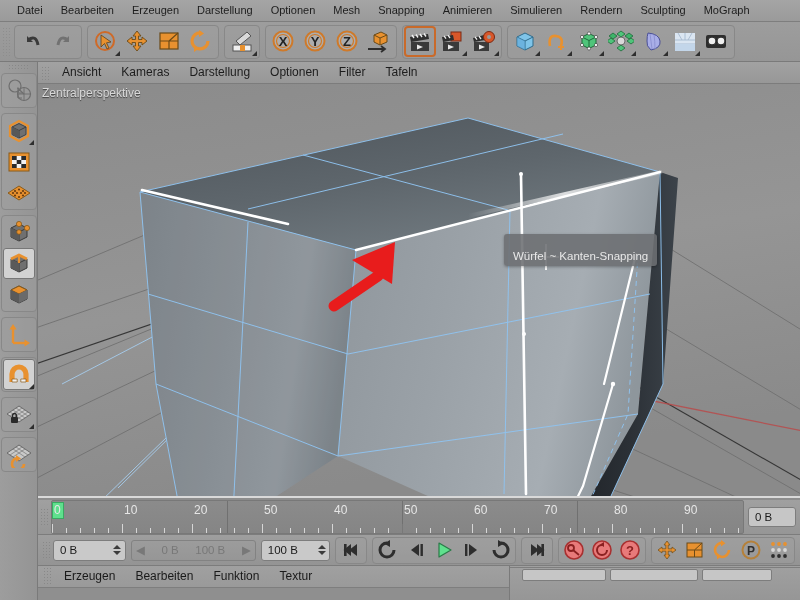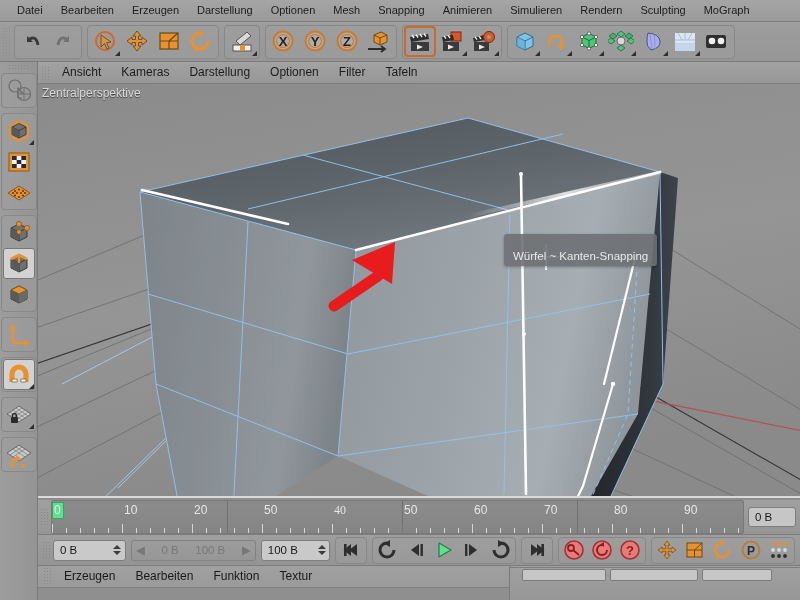--- a/index.html
+++ b/index.html
@@ -745,21 +745,21 @@
         <div class="tick minor" style="left: 616px;"></div>
         <div class="tick major" style="left: 630px;"></div>
         <div class="tick minor" style="left: 644px;"></div>
         <div class="tick minor" style="left: 658px;"></div>
         <div class="tick minor" style="left: 672px;"></div>
         <div class="tick minor" style="left: 686px;"></div>
         <div class="tlab" style="left: 0px;">0</div>
         <div class="tlab" style="left: 70px;">10</div>
         <div class="tlab" style="left: 140px;">20</div>
         <div class="tlab" style="left: 210px;">50</div>
-        <div class="tlab" style="left: 280px; font-family: Liberation Serif, serif;">40</div>
+        <div class="tlab" style="left: 280px;">40</div>
         <div class="tlab" style="left: 350px;">50</div>
         <div class="tlab" style="left: 420px;">60</div>
         <div class="tlab" style="left: 490px;">70</div>
         <div class="tlab" style="left: 560px;">80</div>
         <div class="tlab" style="left: 630px;">90</div>
         <div class="vline" style="left: 175px;"></div>
         <div class="vline" style="left: 350px;"></div>
         <div class="vline" style="left: 525px;"></div>
       </div>
     <div class="endfield">0 B</div>

